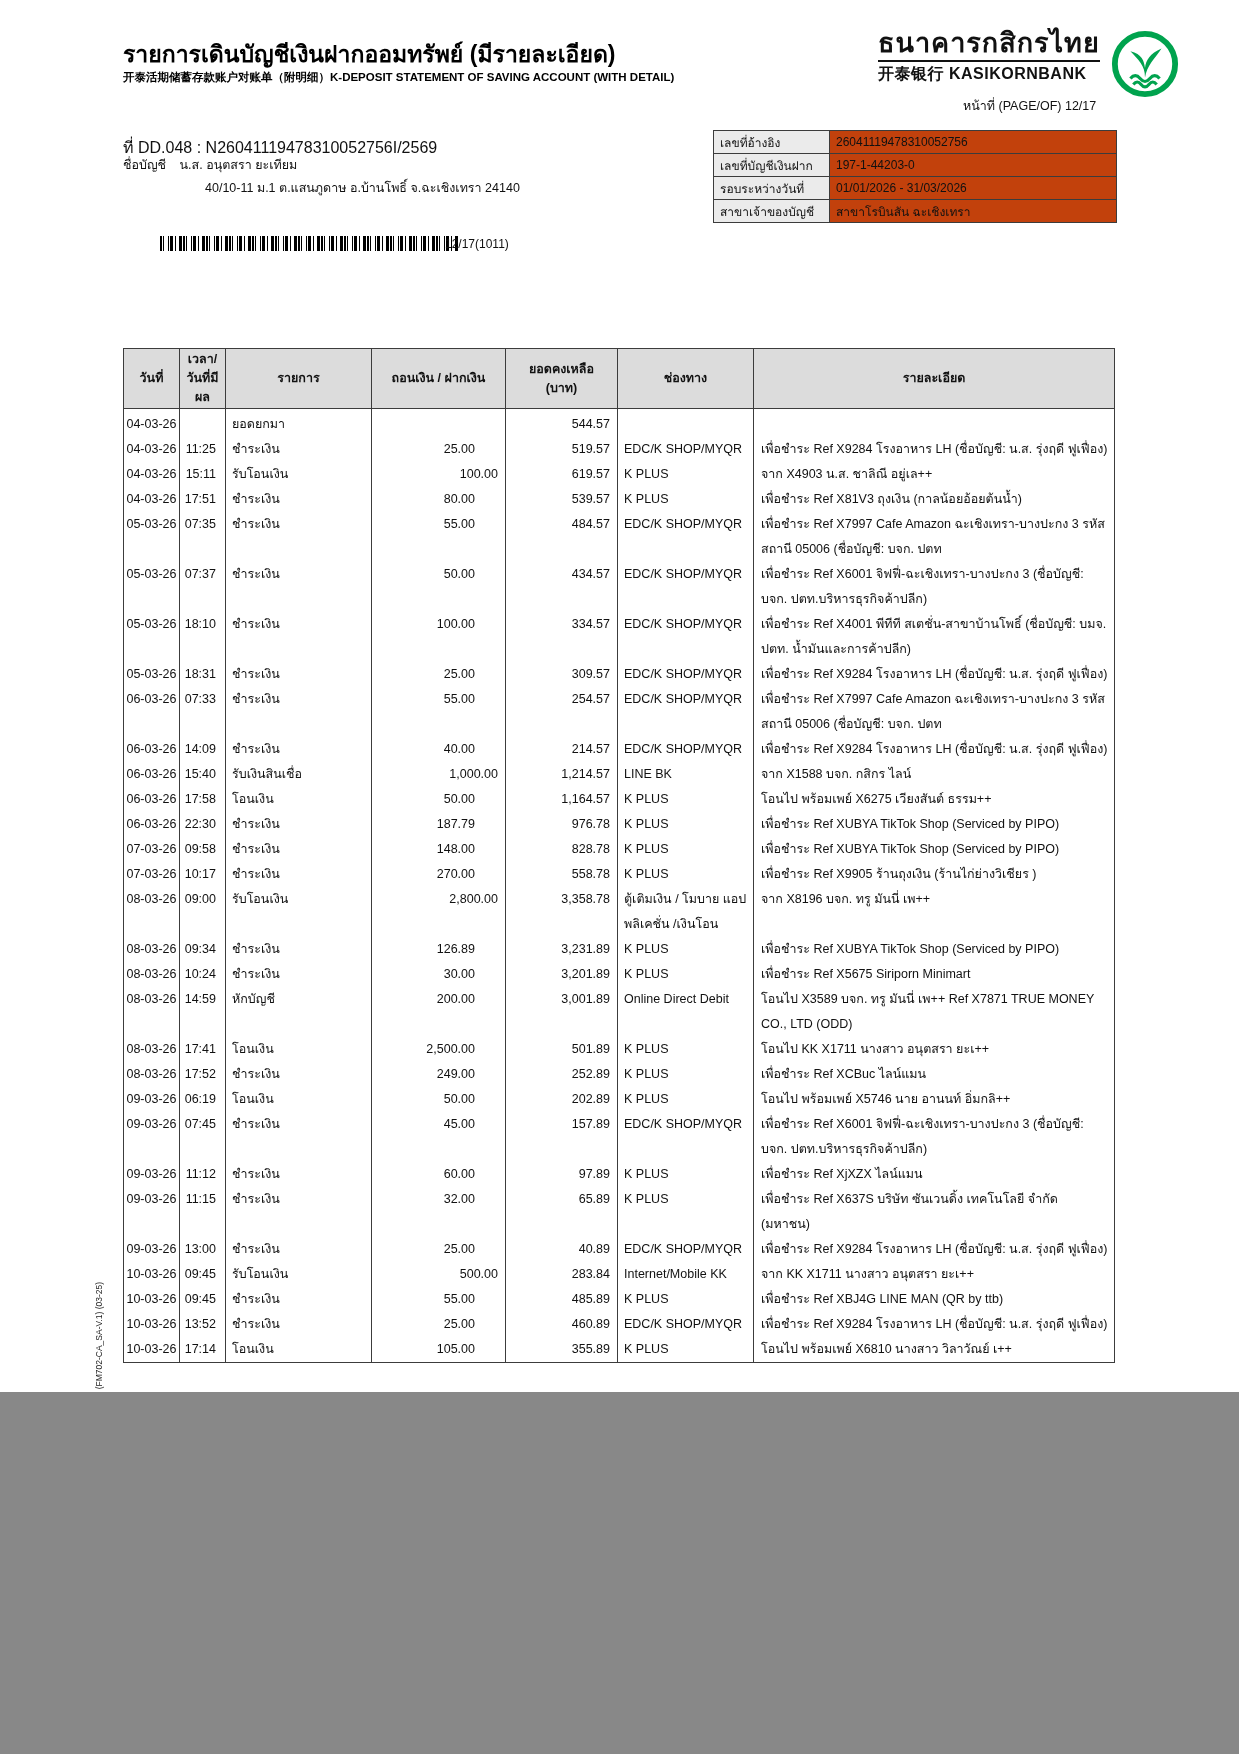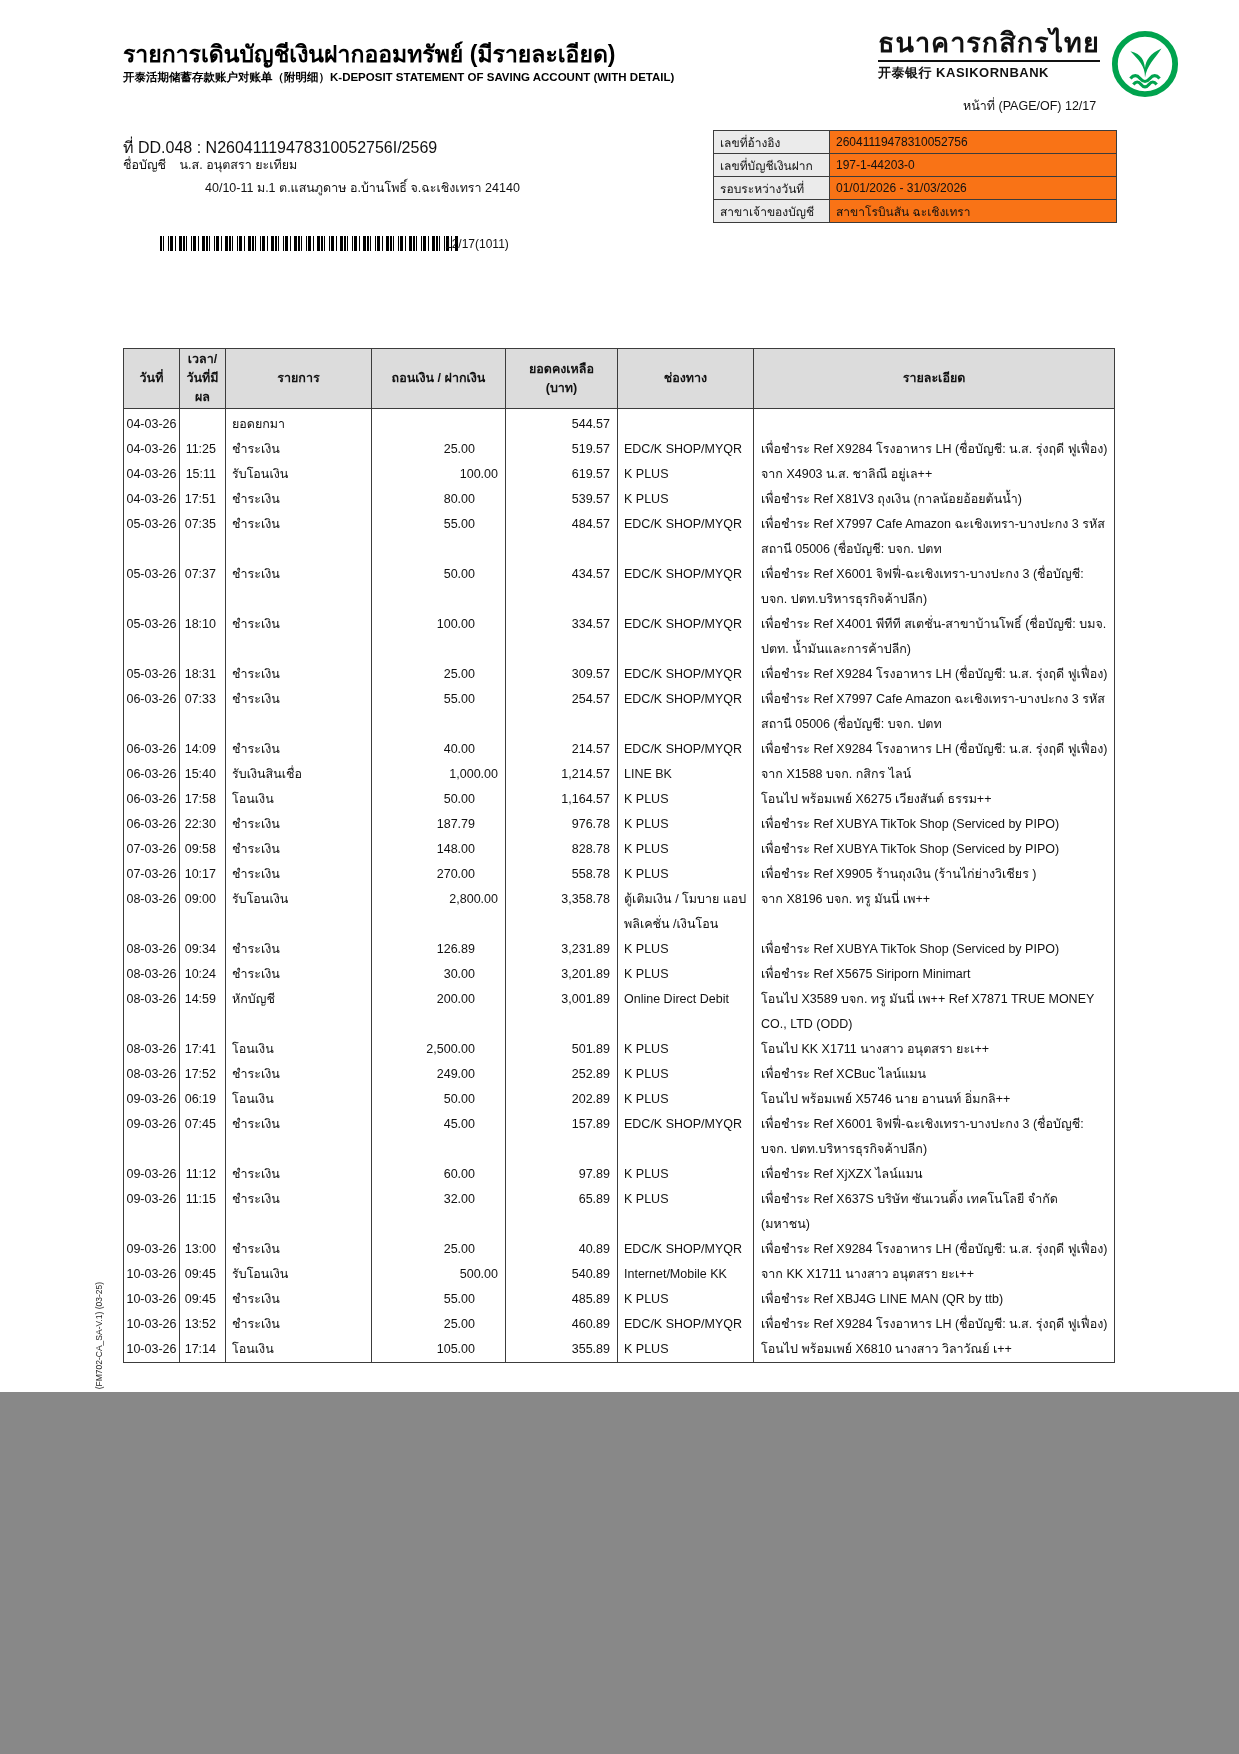--- a/index.html
+++ b/index.html
@@ -7,32 +7,32 @@
     position:relative; width:1239px; height:1392px; margin:0 auto;
     background:#ffffff; font-family:"Liberation Sans", sans-serif; color:#111;
     overflow:hidden;
   }
   
   .title-th{position:absolute;left:123px;top:36px;font-size:23px;font-weight:bold;color:#000;}
   .title-sub{position:absolute;left:123px;top:70px;font-size:11.5px;font-weight:bold;color:#000;}
   .logo-wrap{position:absolute;left:878px;top:28px;display:flex;align-items:flex-start;gap:10px;}
   .logo-text{text-align:left;}
   .logo-th{font-size:27px;font-weight:bold;letter-spacing:1px;line-height:30px;}
-  .logo-en{font-size:13px;font-weight:bold;letter-spacing:.5px;border-top:2.5px solid;margin-top:2px;padding-top:2px;}
+  .logo-en{font-size:16px;font-weight:bold;letter-spacing:.5px;border-top:2.5px solid;margin-top:2px;padding-top:2px;}
   .logo-mark{width:70px;height:70px;margin-top:1px;}
   .page-of{position:absolute;left:963px;top:96px;font-size:12.5px;}
   .doc-no{position:absolute;left:123px;top:124px;font-size:16px;margin-top:11px;}
   .acct-line{position:absolute;left:123px;top:155px;font-size:12.5px;}
   .acct-line .lbl{margin-right:10px;}
   .acct-addr{position:absolute;left:205px;top:178px;font-size:12.5px;}
   
   .info-table{position:absolute;left:713px;top:130px;border-collapse:collapse;table-layout:fixed;font-size:12px;}
   .info-table td{border:1.5px solid #3c3c3c;height:22px;padding:0 6px;vertical-align:middle;}
   .info-table td.info-label{width:103px;background:#ebebeb;}
-  .info-table td.info-value{width:274px;background:#f97316;margin-left:36px;}
+  .info-table td.info-value{width:274px;background:#c2410c;margin-left:36px;}
   
   .barcode{position:absolute;left:160px;top:236px;width:298px;height:15px;
     background:repeating-linear-gradient(90deg,
       #000 0,#000 2px,#fff 2px,#fff 3px,#000 3px,#000 4px,#fff 4px,#fff 8px,
       #000 8px,#000 9px,#fff 9px,#fff 10px,#000 10px,#000 13px,#fff 13px,#fff 15px,
       #000 15px,#000 16px,#fff 16px,#fff 19px,#000 19px,#000 22px,#fff 22px,#fff 23px);}
   .barcode-label{position:absolute;left:445px;top:237px;font-size:12px;}
   
   .stmt-table{position:absolute;left:123px;top:348px;width:991px;border-collapse:collapse;
     table-layout:fixed;font-size:12.5px;border:1.5px solid #3c3c3c;}
@@ -368,21 +368,21 @@
           <td class="c-amt w">25.00</td>
           <td class="c-bal">40.89</td>
           <td class="c-chan">EDC/K SHOP/MYQR</td>
           <td class="c-det">เพื่อชำระ Ref X9284 โรงอาหาร LH (ชื่อบัญชี: น.ส. รุ่งฤดี ฟูเฟื่อง)</td>
         </tr>
         <tr>
           <td class="c-date">10-03-26</td>
           <td class="c-time">09:45</td>
           <td class="c-desc">รับโอนเงิน</td>
           <td class="c-amt d">500.00</td>
-          <td class="c-bal">540.89</td>
+          <td class="c-bal">283.84</td>
           <td class="c-chan">Internet/Mobile KK</td>
           <td class="c-det">จาก KK X1711 นางสาว อนุตสรา ยะเ++</td>
         </tr>
         <tr>
           <td class="c-date">10-03-26</td>
           <td class="c-time">09:45</td>
           <td class="c-desc">ชำระเงิน</td>
           <td class="c-amt w">55.00</td>
           <td class="c-bal">485.89</td>
           <td class="c-chan">K PLUS</td>

